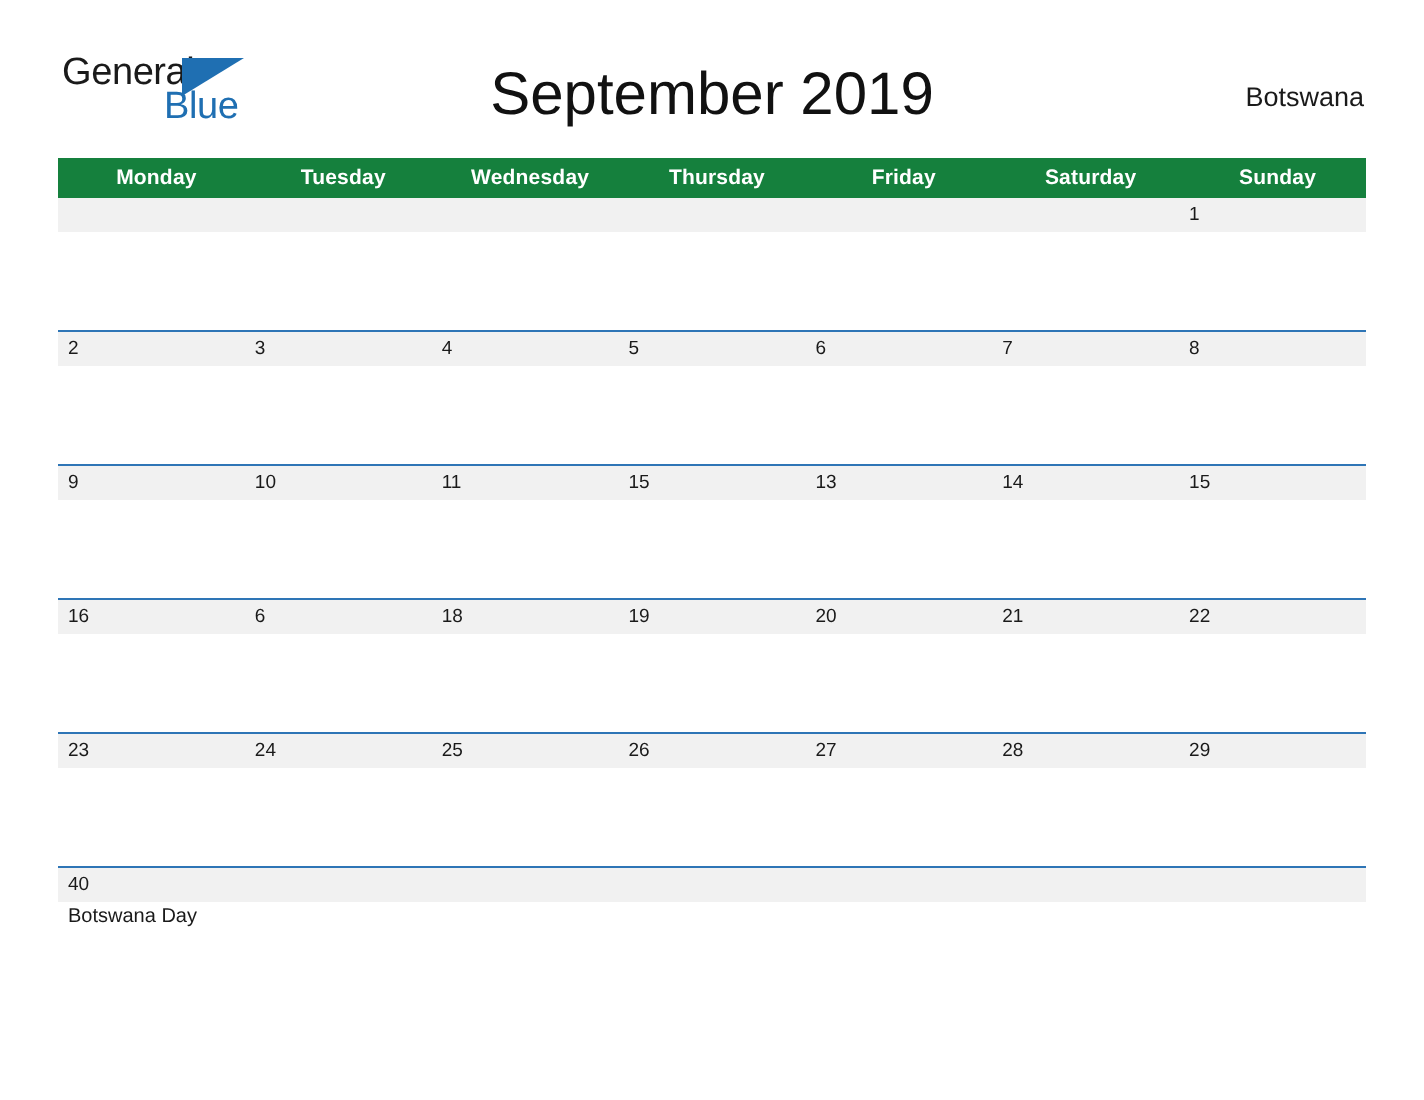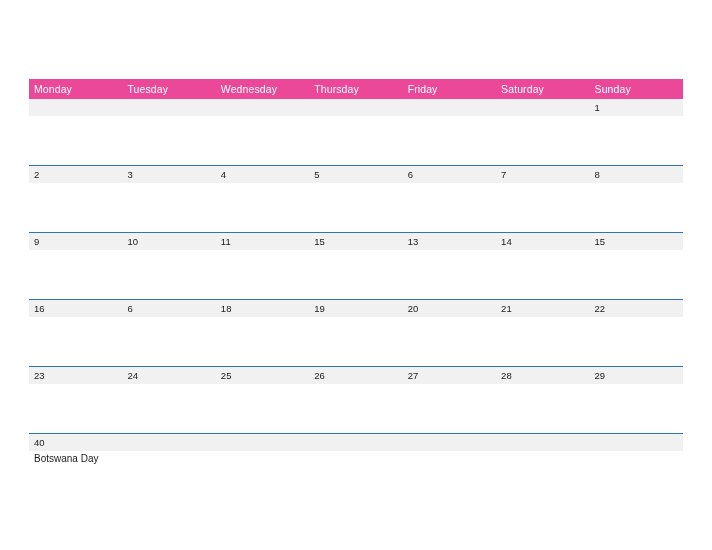--- a/index.html
+++ b/index.html
@@ -90,25 +90,25 @@
   .calendar {
     position: absolute;
     left: 29px;
     top: 79px;
     width: 654px;
     border-collapse: collapse;
     table-layout: fixed;
   }
 
   .calendar th {
-    background: #ec4899;
+    background: #15803d;
     color: #ffffff;
     font-size: 10.5px;
-    font-weight: normal;
-    text-align: left;
+    font-weight: bold;
+    text-align: center;
     padding: 4px 0 4px 5px;
     height: 9px;
     letter-spacing: 0.1px;
   }
 
   .week-row {
     height: 66px;
   }
 
   .daycell {
@@ -146,20 +146,33 @@
     line-height: 12px;
     white-space: nowrap;
     overflow: hidden;
   }
 </style>
 </head>
 <body>
 
 <div class="page">
 
+  <div class="header">
+
+    <div class="logo">
+      <span class="logo-general">General</span>
+      <span class="logo-triangle"></span>
+      <span class="logo-blue">Blue</span>
+    </div>
+
+    <div class="title">September 2019</div>
+
+    <div class="locale">Botswana</div>
+
+  </div>
 
   <table class="calendar">
     <thead>
       <tr>
         <th>Monday</th>
         <th>Tuesday</th>
         <th>Wednesday</th>
         <th>Thursday</th>
         <th>Friday</th>
         <th>Saturday</th>

